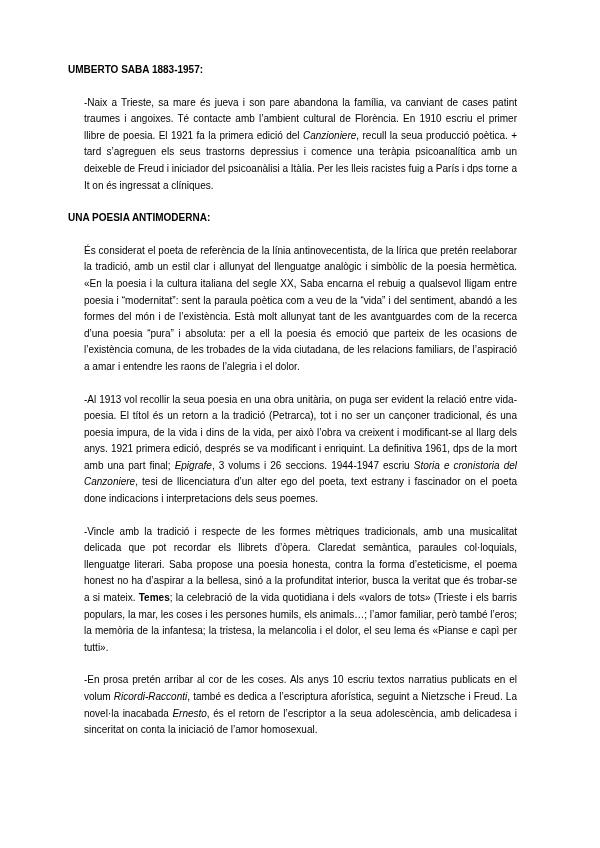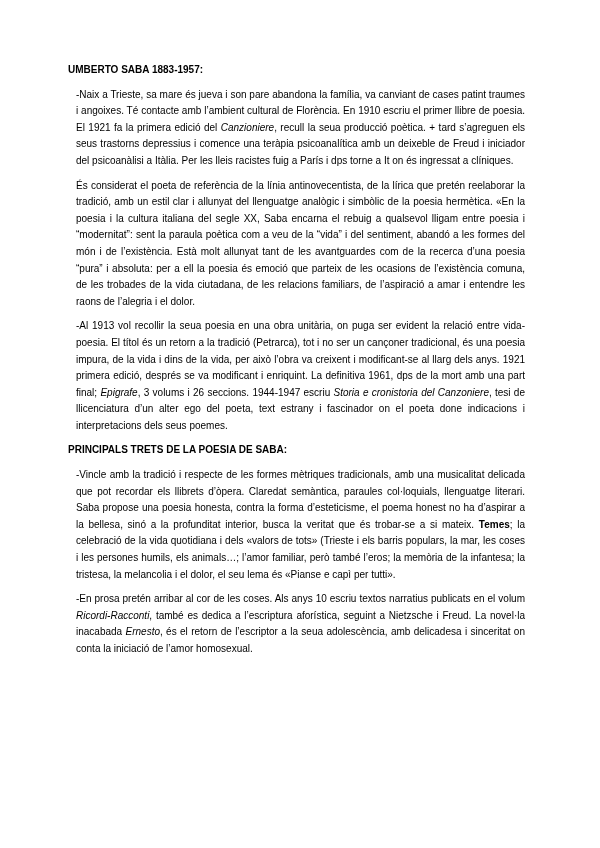--- a/index.html
+++ b/index.html
@@ -25,46 +25,46 @@
     font-size: 10px;
     line-height: 16.6px;
     text-align: justify;
   }
   .section { margin: 0; }
   .heading {
     font-weight: 700;
     margin: 0;
   }
   .para {
-    margin: 8px;
+    margin: 16px;
   }
   .italic { font-style: italic; }
   .bold { font-weight: 700; }
 </style>
 </head>
 <body>
 
 <div class="page">
   <div class="doc">
 
     <div class="section">
       <div class="heading">UMBERTO SABA 1883-1957:</div>
       <div class="para"><span>-Naix a Trieste, sa mare és jueva i son pare abandona la família, va canviant de cases patint traumes i angoixes. Té contacte amb l’ambient cultural de Florència. En 1910 escriu el primer llibre de poesia. El 1921 fa la primera edició del </span><span class="italic">Canzioniere</span><span>, recull la seua producció poètica. + tard s’agreguen els seus trastorns depressius i comence una teràpia psicoanalítica amb un deixeble de Freud i iniciador del psicoanàlisi a Itàlia. Per les lleis racistes fuig a París i dps torne a It on és ingressat a clíniques.</span></div>
     </div>
 
     <div class="section">
+      <div class="heading">UNA POESIA ANTIMODERNA:</div>
       <div class="para"><span>És considerat el poeta de referència de la línia antinovecentista, de la lírica que pretén reelaborar la tradició, amb un estil clar i allunyat del llenguatge analògic i simbòlic de la poesia hermètica. «En la poesia i la cultura italiana del segle XX, Saba encarna el rebuig a qualsevol lligam entre poesia i “modernitat”: sent la paraula poètica com a veu de la “vida” i del sentiment, abandó a les formes del món i de l’existència. Està molt allunyat tant de les avantguardes com de la recerca d’una poesia “pura” i absoluta: per a ell la poesia és emoció que parteix de les ocasions de l’existència comuna, de les trobades de la vida ciutadana, de les relacions familiars, de l’aspiració a amar i entendre les raons de l’alegria i el dolor.</span></div>
     </div>
 
     <div class="section">
       <div class="para"><span>-Al 1913 vol recollir la seua poesia en una obra unitària, on puga ser evident la relació entre vida-poesia. El títol és un retorn a la tradició (Petrarca), tot i no ser un cançoner tradicional, és una poesia impura, de la vida i dins de la vida, per això l’obra va creixent i modificant-se al llarg dels anys. 1921 primera edició, després se va modificant i enriquint. La definitiva 1961, dps de la mort amb una part final; </span><span class="italic">Epigrafe</span><span>, 3 volums i 26 seccions. 1944-1947 escriu </span><span class="italic">Storia e cronistoria del Canzoniere</span><span>, tesi de llicenciatura d’un alter ego del poeta, text estrany i fascinador on el poeta done indicacions i interpretacions dels seus poemes.</span></div>
     </div>
 
     <div class="section">
-      <div class="heading">PRINCIPALS TRETS DE LA POESIA DE SABA:</div>
       <div class="para"><span>-Vincle amb la tradició i respecte de les formes mètriques tradicionals, amb una musicalitat delicada que pot recordar els llibrets d’òpera. Claredat semàntica, paraules col·loquials, llenguatge literari. Saba propose una poesia honesta, contra la forma d’esteticisme, el poema honest no ha d’aspirar a la bellesa, sinó a la profunditat interior, busca la veritat que és trobar-se a si mateix. </span><span class="bold">Temes</span><span>; la celebració de la vida quotidiana i dels «valors de tots» (Trieste i els barris populars, la mar, les coses i les persones humils, els animals…; l’amor familiar, però també l’eros; la memòria de la infantesa; la tristesa, la melancolia i el dolor, el seu lema és «Pianse e capì per tutti».</span></div>
     </div>
 
     <div class="section">
       <div class="para"><span>-En prosa pretén arribar al cor de les coses. Als anys 10 escriu textos narratius publicats en el volum </span><span class="italic">Ricordi-Racconti</span><span>, també es dedica a l’escriptura aforística, seguint a Nietzsche i Freud. La novel·la inacabada </span><span class="italic">Ernesto</span><span>, és el retorn de l’escriptor a la seua adolescència, amb delicadesa i sinceritat on conta la iniciació de l’amor homosexual.</span></div>
     </div>
 
   </div>
 </div>
 

